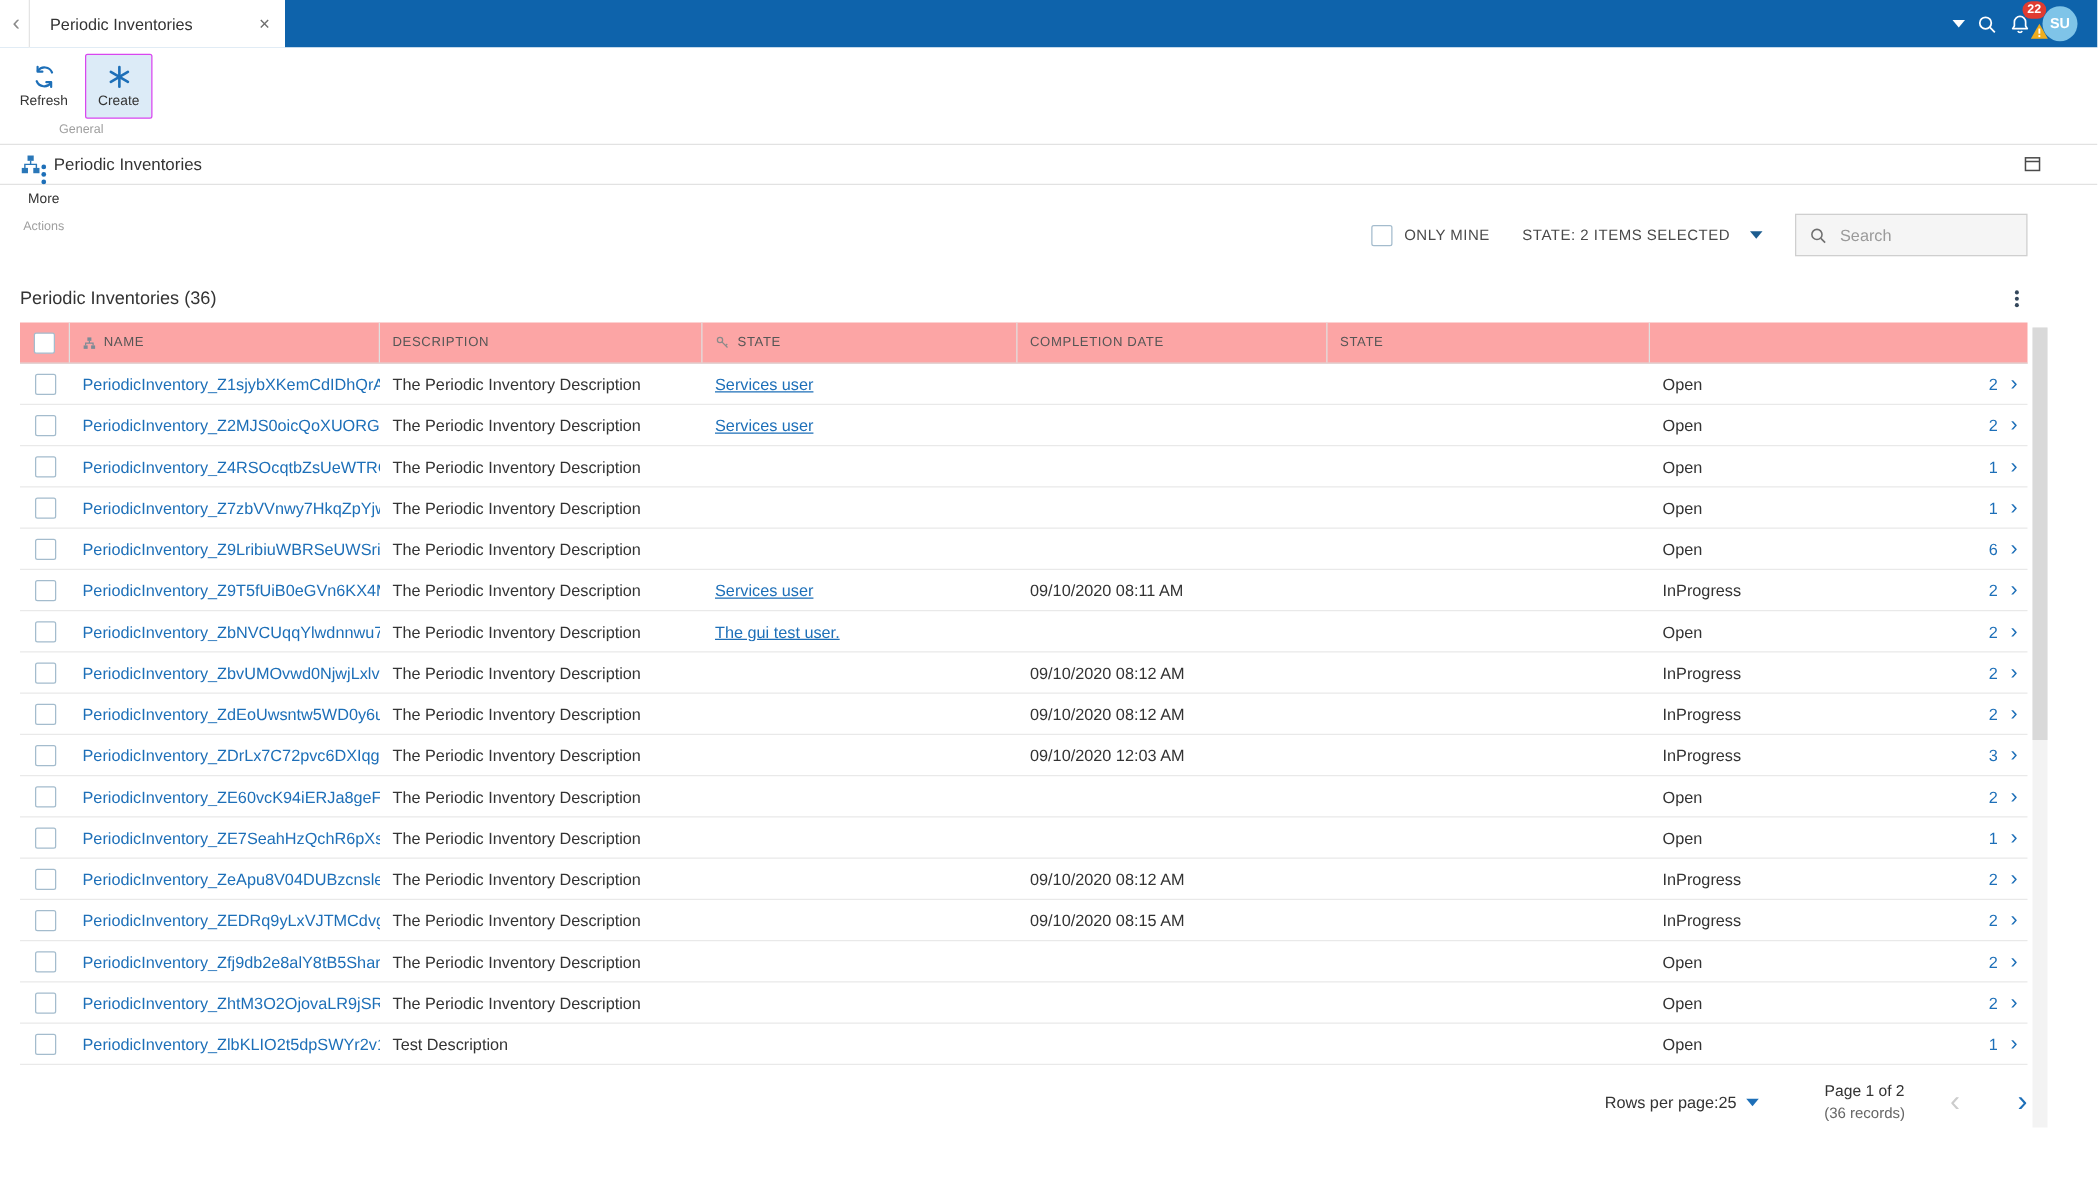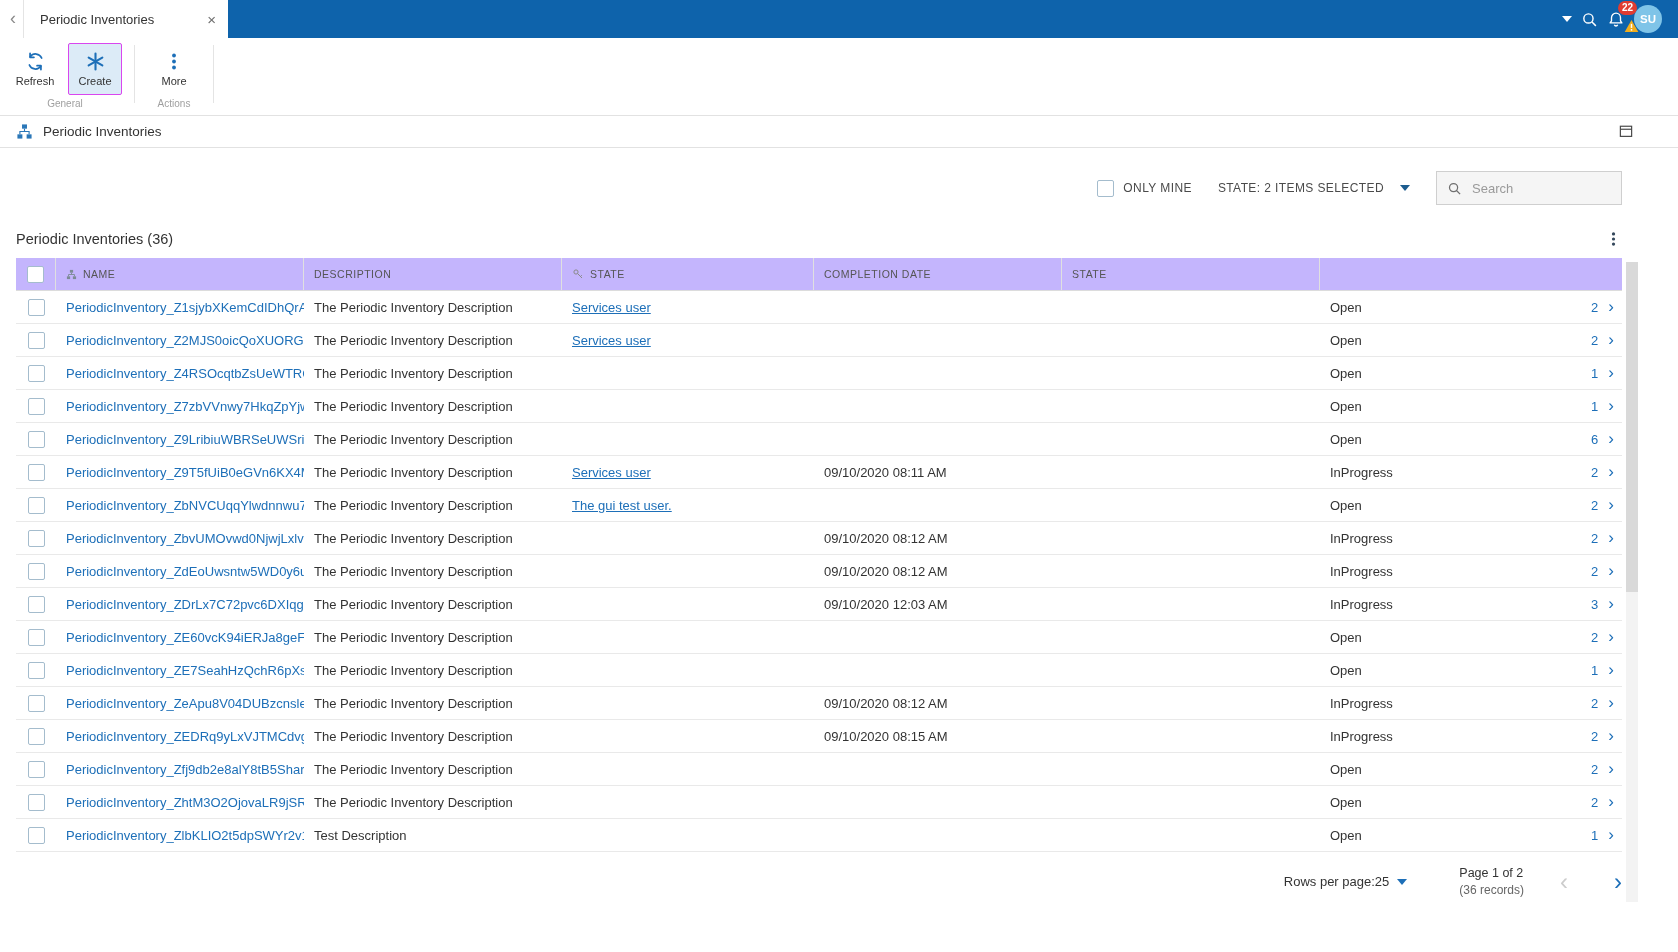--- a/index.html
+++ b/index.html
@@ -21,21 +21,21 @@
   .bell-wrap{position:relative;display:inline-flex;cursor:pointer;}
   .badge{position:absolute;top:-9px;right:-12px;background:#e03c31;color:#fff;font-size:10px;
        line-height:1;padding:2px 4px;border-radius:8px;font-weight:bold;}
   .avatar-wrap{position:relative;display:inline-flex;cursor:pointer;}
   .avatar-circle{width:28px;height:28px;border-radius:50%;background:#7fc4e8;color:#fff;
        font-size:11.5px;font-weight:bold;display:flex;align-items:center;justify-content:center;}
   .warn-tri{position:absolute;left:-10px;bottom:-4px;}
 
   
   .ribbon{position:relative;height:78px;background:#fff;border-bottom:1px solid #e2e2e2;
-       display:flex;align-items:flex-start;padding-left:8px;}
+       display:flex;align-items:flex-start;padding-left:8px;flex-direction:column;}
   .ribbon-group{display:flex;flex-direction:column;align-items:center;padding-top:5px;}
   .ribbon-buttons{display:flex;gap:6px;}
   .ribbon-btn{width:54px;height:52px;display:flex;flex-direction:column;align-items:center;
        justify-content:center;gap:3px;border-radius:2px;border:1px solid transparent;cursor:pointer;}
   .ribbon-btn.selected{background:#dcebf7;border:1px solid #d946ef;text-align:right;}
   .ribbon-label{font-size:11px;color:#333;}
   .group-label{font-size:10px;color:#9f9f9f;margin-top:3px;}
   .ribbon-sep{width:1px;height:58px;background:#e4e4e4;margin:7px 12px 0;}
 
   
@@ -59,41 +59,41 @@
   .search-box input::placeholder{color:#9a9a9a;}
 
   
   .list-header{margin:24px 56px 10px 16px;display:flex;align-items:center;justify-content:space-between;}
   .list-title{font-size:14.5px;color:#333;}
   .kebab{display:inline-flex;cursor:pointer;}
 
   
   .table{margin-left:16px;width:1606px;}
   .grid-row{display:grid;grid-template-columns:40px 248px 258px 252px 248px 258px 215px 87px;}
-  .thead{background:#c4b5fd;height:33px;align-items:center;border-bottom:1px solid #dcdcdc;}
+  .thead{background:#fca5a5;height:33px;align-items:center;border-bottom:1px solid #dcdcdc;}
   .th{font-size:10.5px;color:#555;letter-spacing:.5px;padding:0 10px;display:flex;align-items:center;
        gap:6px;border-right:1px solid #e0e0e0;height:100%;white-space:nowrap;cursor:pointer;}
   .th:last-child{border-right:none;}
   .checkbox{display:inline-block;width:17px;height:17px;background:#fff;border:1px solid #a4bccd;
        border-radius:2px;cursor:pointer;}
   .cb-cell{display:flex;justify-content:center;align-items:center;height:100%;}
   .trow{height:33px;align-items:center;border-bottom:1px solid #e9e9e9;font-size:13px;color:#333;cursor:pointer;}
   .cell{padding:0 10px;overflow:hidden;white-space:nowrap;}
   .name-cell{color:#1d6fb8;cursor:pointer;}
   .owner-link{color:#1d6fb8;text-decoration:underline;cursor:pointer;}
   .count-cell{display:flex;justify-content:flex-end;align-items:center;gap:10px;padding-right:8px;}
   .row-count{color:#1d6fb8;}
   .row-chevron{color:#1d6fb8;font-size:17px;line-height:1;margin-top:-2px;}
 
   
   .footer{margin:12px 56px 0 16px;display:flex;justify-content:flex-end;align-items:center;}
   .rpp{display:flex;align-items:center;gap:8px;font-size:13px;color:#333;margin-right:52px;cursor:pointer;}
   .caret-rpp{width:0;height:0;border-left:5px solid transparent;border-right:5px solid transparent;
        border-top:6px solid #1d6fb8;display:inline-block;}
-  .page-info{font-size:12.5px;color:#333;line-height:1.45;margin-right:36px;}
+  .page-info{text-align:center;font-size:12.5px;color:#333;line-height:1.45;margin-right:36px;}
   .page-records{color:#666;font-size:12px;}
   .pg-prev{color:#cccccc;font-size:24px;line-height:1;margin-right:46px;cursor:default;}
   .pg-next{color:#1d6fb8;font-size:24px;line-height:1;cursor:pointer;}
 
   
   .scrollbar{position:absolute;top:262px;right:40px;width:12px;height:640px;background:#f3f3f3;}
   .scroll-thumb{width:100%;height:330px;background:#d9d9d9;}
 </style>
 </head>
 <body>

